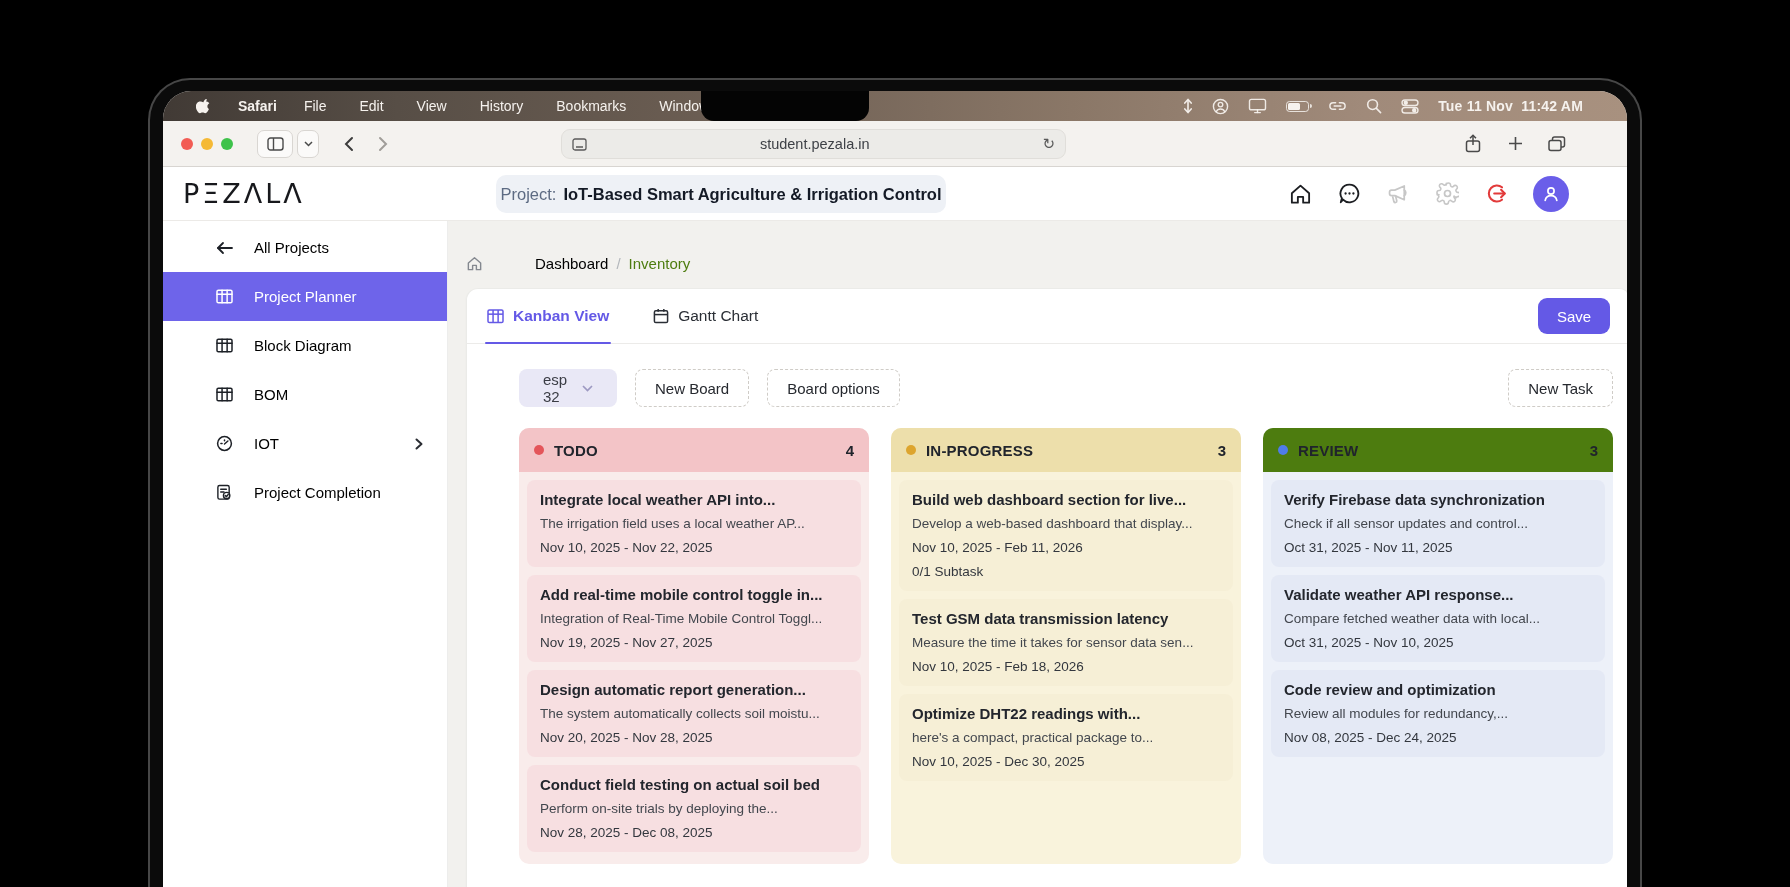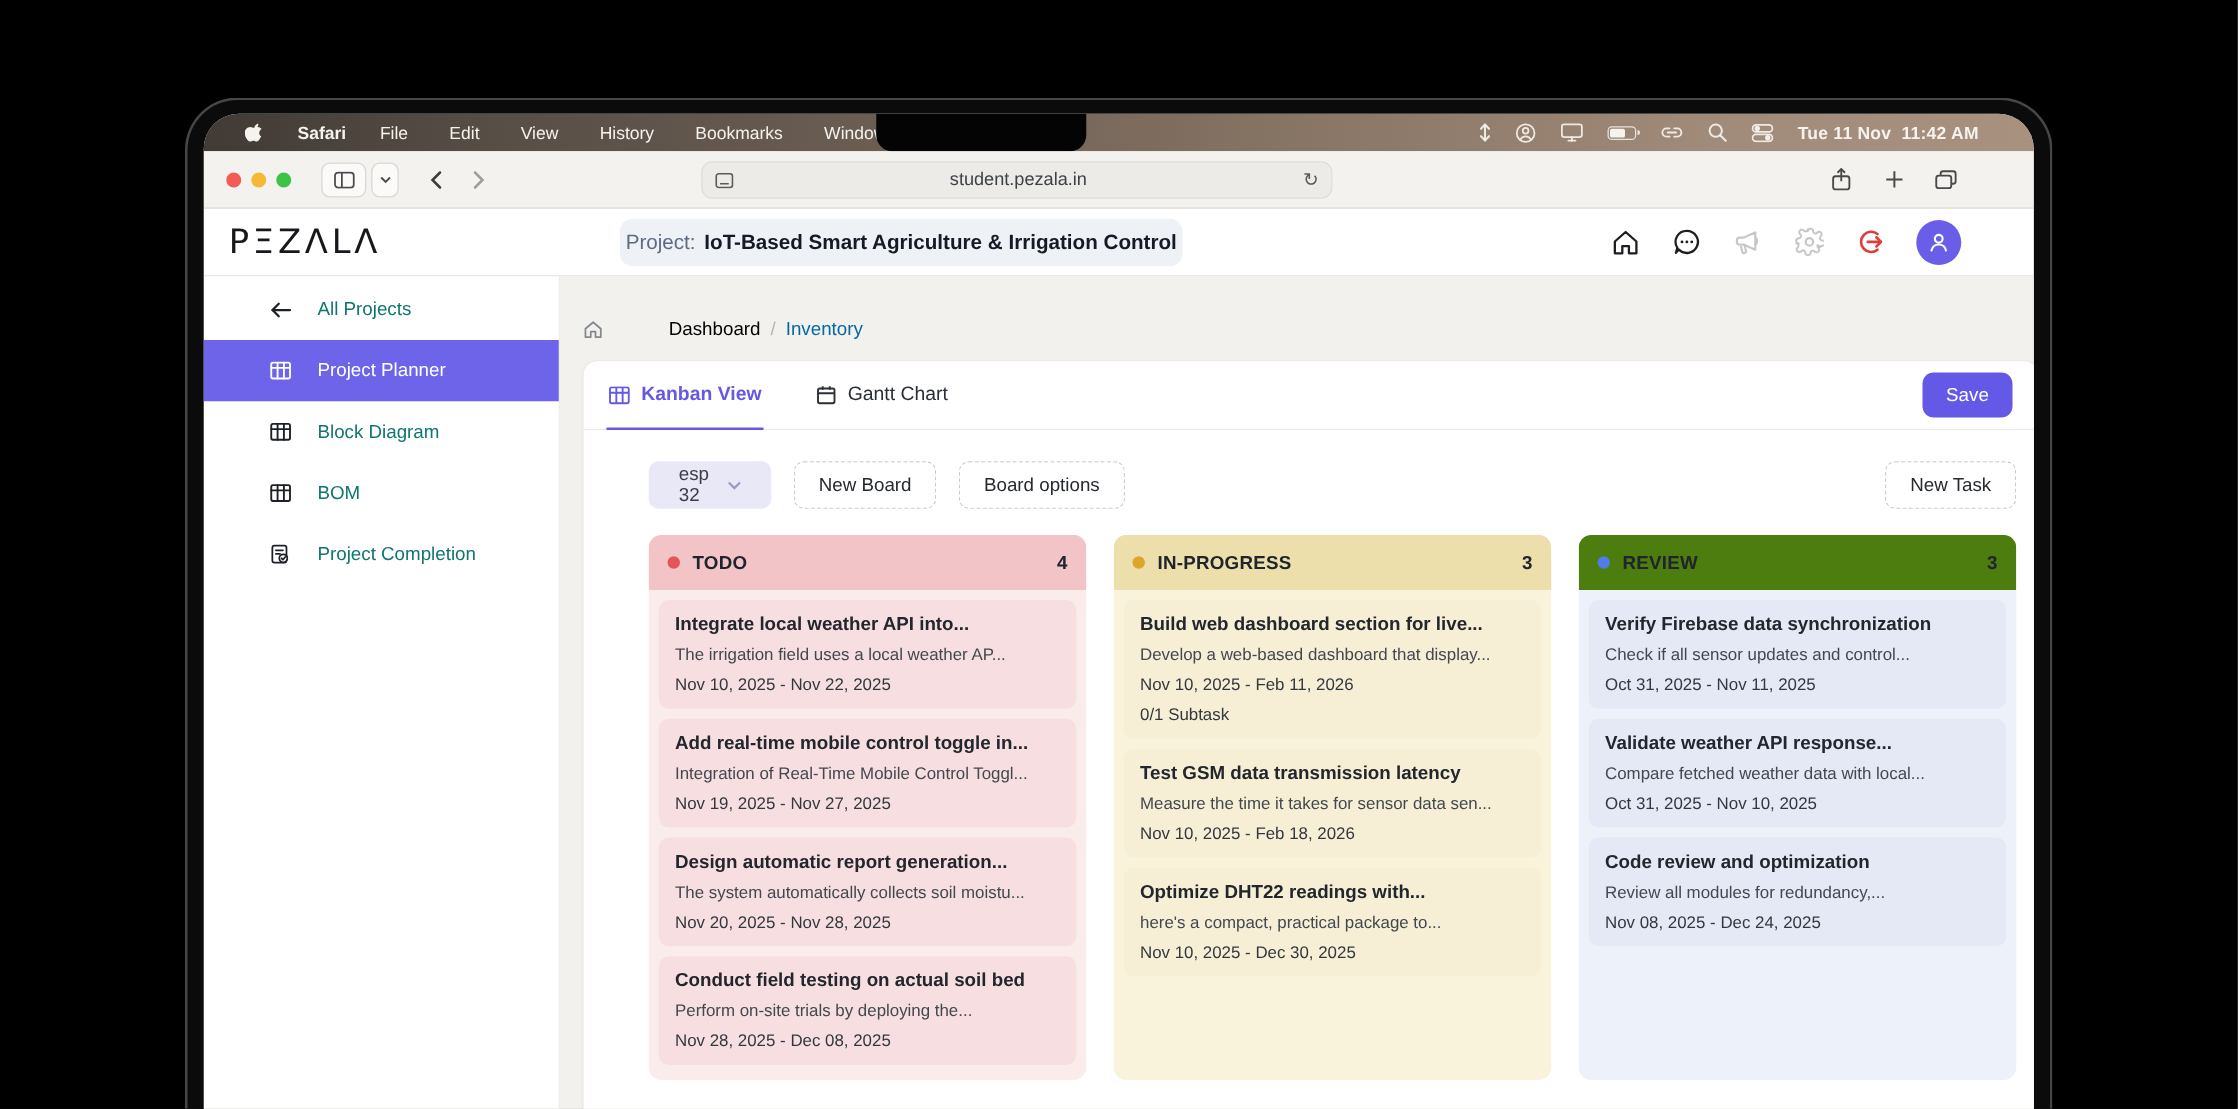--- a/index.html
+++ b/index.html
@@ -66,33 +66,33 @@
   .hdr-icons { margin-left:auto; display:flex; align-items:center; gap:25px; padding-right:58px; }
   .hdr-ic { display:flex; align-items:center; justify-content:center; width:24px; height:24px; cursor:pointer; }
   .tone-dark { color:#1c1e22; } .tone-muted { color:#c7c7c7; } .tone-danger { color:#e23b3b; }
   .avatar { width:36px; height:36px; border-radius:50%; background:var(--avatar-bg,#6a5ee9);
     display:flex; align-items:center; justify-content:center; cursor:pointer; }
 
   
   .bodyrow { display:flex; height:668px; }
   .sidebar { width:285px; background:#fff; border-right:1px solid #ededec; padding-top:2px; flex:none; }
   .sb-row { height:49px; display:flex; align-items:center; padding:0 24px 0 53px; cursor:pointer;
-    font-size:15px; font-weight:500; color:#0f766e; }
+    font-size:15px; font-weight:500; color:#000000; }
   .sb-row .sb-ic { width:18px; display:flex; align-items:center; color:#1d2127; }
   .sb-row .sb-label { margin-left:20px; }
   .sb-row.active { background:var(--sidebar-active,#6e64ea); color:#fff; }
   .sb-row.active .sb-ic { color:#fff; }
   .sb-chev { margin-left:auto; color:#2a2d33; display:flex; }
 
   .main { flex:1; background:#f2f1ee; padding:0 51px 0 18px; display:flex; flex-direction:column; }
   .crumbs { margin-top:34px; display:flex; align-items:center; gap:8px; font-size:15px; }
   .crumb-home { color:#84888f; display:flex; }
   .crumb-a { color:#000000; cursor:pointer;margin-left:44px; }
   .crumb-sep { color:#b3b6bb; }
-  .crumb-cur { color:#0369a1; font-weight:500; }
+  .crumb-cur { color:#4d7c0f; font-weight:500; }
 
   .panel { margin-top:16px; flex:1; background:#fff; border:1px solid #ebebe8; border-bottom:none;
     border-radius:12px 12px 0 0; box-shadow:0 1px 2px rgba(0,0,0,.04); display:flex; flex-direction:column; }
   .tabsrow { height:55px; display:flex; align-items:center; padding:0 20px; border-bottom:1px solid #ecebe9; }
   .tab { display:flex; align-items:center; gap:9px; font-size:15.5px; cursor:pointer; position:relative; height:100%; }
   .tab-kanban { color:var(--accent,#6459e6); font-weight:600; }
   .tab-kanban::after { content:""; position:absolute; left:-2px; right:-2px; bottom:-1px; height:2.5px;
     background:var(--accent,#6459e6); border-radius:2px; }
   .tab-gantt { margin-left:44px; color:#2a2e35; font-weight:500; }
   .save-btn { margin-left:auto; width:72px; height:36px; border:none; border-radius:9px;
@@ -352,20 +352,35 @@
                     <rect x="1" y="1.2" width="16" height="13.5" rx="1.5"></rect>
                     <line x1="1" y1="5.7" x2="17" y2="5.7"></line>
                     <line x1="6.4" y1="1.2" x2="6.4" y2="14.7"></line>
                     <line x1="11.8" y1="1.2" x2="11.8" y2="14.7"></line>
                   </svg>
                 </span>
                 <span class="sb-label">BOM</span>
               </div>
               <div class="sb-row">
                 <span class="sb-ic">
+                  <svg width="17" height="17" viewBox="0 0 18 18" fill="none" stroke="currentColor" stroke-linecap="round" stroke-linejoin="round" stroke-width="1.6">
+                    <circle cx="9" cy="9" r="7.3"></circle>
+                    <path d="M9 9.5 L12.6 6.4"></path>
+                    <path d="M5.2 9 h1.2 M9 5.2 v1"></path>
+                  </svg>
+                </span>
+                <span class="sb-label">IOT</span>
+                <span class="sb-chev">
+                  <svg width="8" height="12" viewBox="0 0 8 12" fill="none" stroke="currentColor" stroke-linecap="round" stroke-linejoin="round" stroke-width="2">
+                    <polyline points="1.5,1.5 6.5,6 1.5,10.5"></polyline>
+                  </svg>
+                </span>
+              </div>
+              <div class="sb-row">
+                <span class="sb-ic">
                   <svg width="16" height="17" viewBox="0 0 17 18" fill="none" stroke="currentColor" stroke-linecap="round" stroke-linejoin="round" stroke-width="1.5">
                     <rect x="2" y="1.5" width="12" height="14.5" rx="1.8"></rect>
                     <line x1="5" y1="5.5" x2="11" y2="5.5"></line>
                     <line x1="5" y1="8.5" x2="8.5" y2="8.5"></line>
                     <circle cx="11.3" cy="12.3" r="3.4" fill="#fff"></circle>
                     <polyline points="9.8,12.3 11,13.5 13,11.2"></polyline>
                   </svg>
                 </span>
                 <span class="sb-label">Project Completion</span>
               </div>

